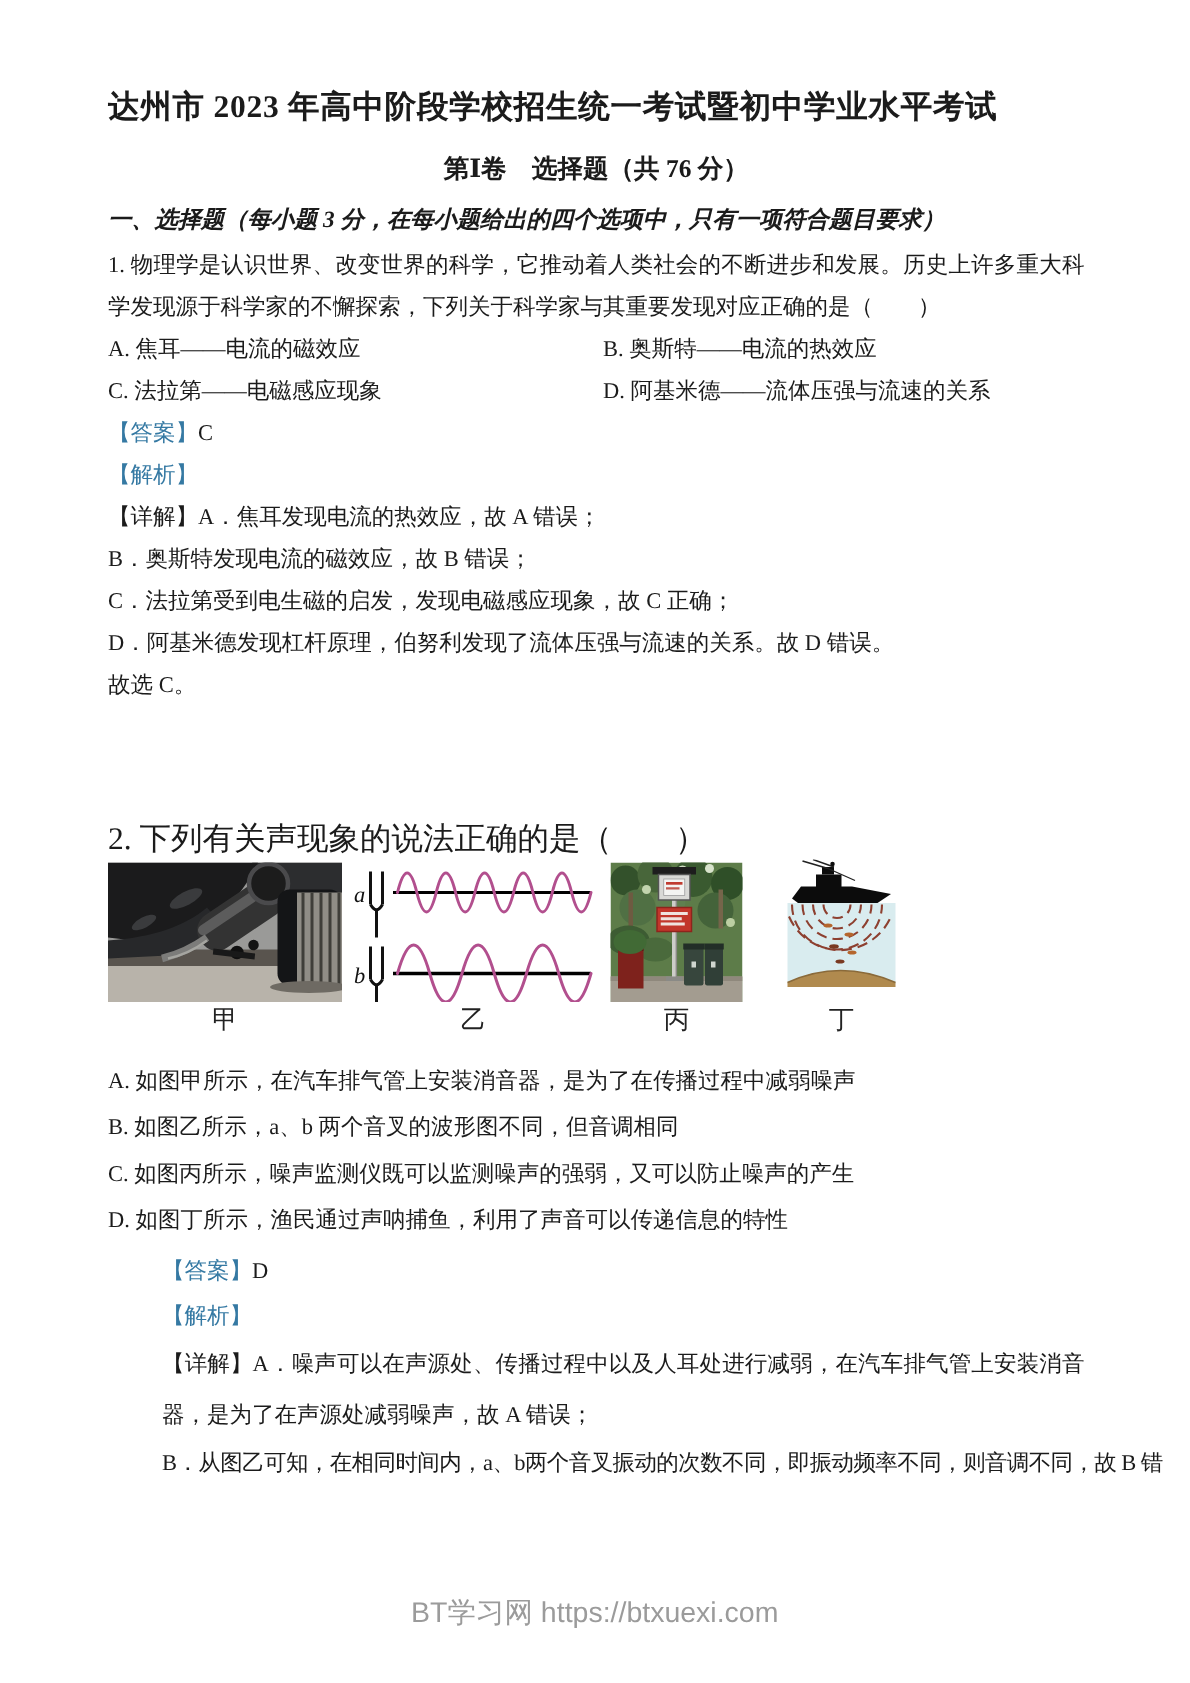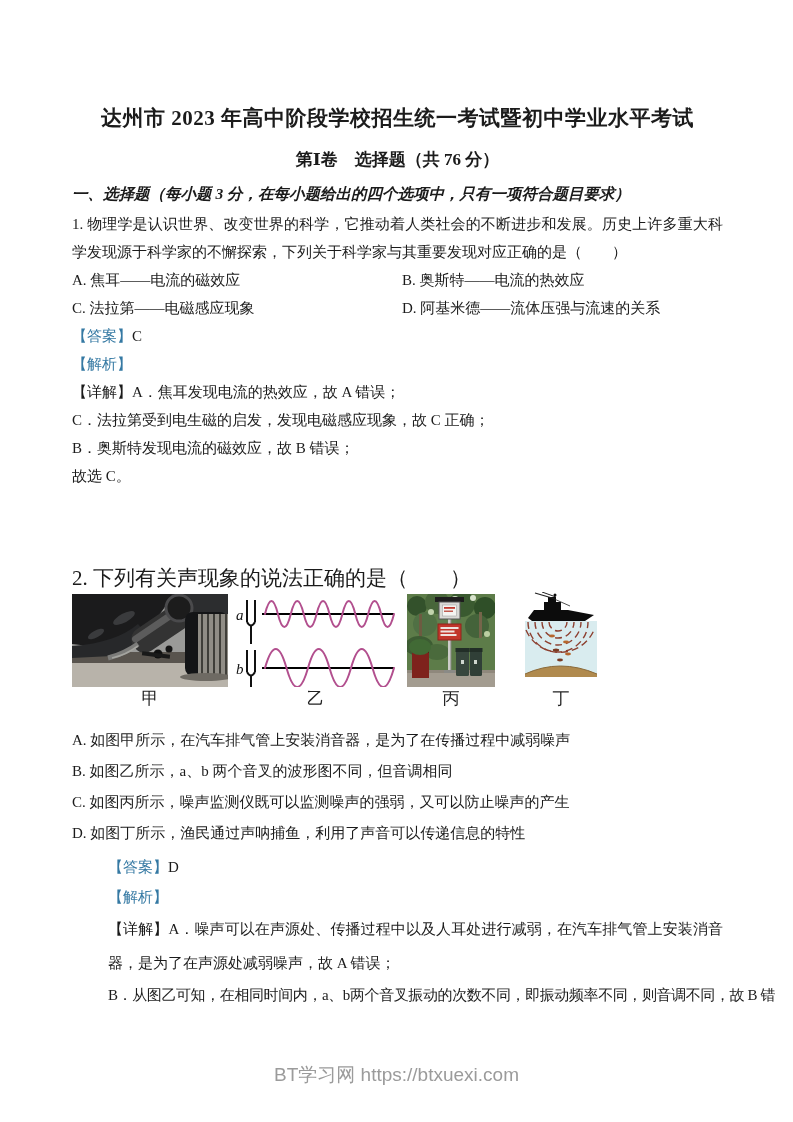--- a/index.html
+++ b/index.html
@@ -7,22 +7,22 @@
   body {
     background: #ffffff;
     font-family: "Liberation Serif", "DejaVu Serif", serif;
     color: #1b1b1b;
     position: relative;
     overflow: hidden;
   }
   .page { padding: 56px 70px 0 72px; }
 
   .title {
-    font-size: 21px; font-weight: bold; text-align: center;
-    line-height: 30px; letter-spacing: 0.5px; margin-top: 47px;
+    font-size: 21px; font-weight: bold; 
+    line-height: 30px; letter-spacing: 0.5px;
   }
   .subtitle { font-size: 21px; font-weight: bold; text-align: center; margin-top: 20px; }
   .section-head { font-size: 17px; font-weight: bold; text-align: center; margin-top: 15px; }
   .instruction { font-size: 15.5px; font-weight: bold; margin-top: 11px; line-height: 24px; font-style: italic; }
 
   .q1 p, .q1 .opt-grid { font-size: 15px; line-height: 28px; }
   .stem { margin-top: 4px; text-align: justify; }
   .opt-grid { display: grid; grid-template-columns: 330px 1fr; }
   .accent { color: #3579a3; }
 
@@ -64,22 +64,23 @@
     <p class="stem">1. 物理学是认识世界、改变世界的科学，它推动着人类社会的不断进步和发展。历史上许多重大科学发现源于科学家的不懈探索，下列关于科学家与其重要发现对应正确的是（　　）</p>
     <div class="opt-grid">
       <span>A. 焦耳——电流的磁效应</span>
       <span>B. 奥斯特——电流的热效应</span>
       <span>C. 法拉第——电磁感应现象</span>
       <span>D. 阿基米德——流体压强与流速的关系</span>
     </div>
     <p><span class="accent">【答案】</span><span>C</span></p>
     <p><span class="accent">【解析】</span></p>
     <p>【详解】A．焦耳发现电流的热效应，故 A 错误；</p>
+    <p>B．奥斯特发现电流的磁效应，故 B 错误；</p>
     <p>C．法拉第受到电生磁的启发，发现电磁感应现象，故 C 正确；</p>
-    <p>B．奥斯特发现电流的磁效应，故 B 错误；</p>
+    <p>D．阿基米德发现杠杆原理，伯努利发现了流体压强与流速的关系。故 D 错误。</p>
     <p>故选 C。</p>
   </section>
 
   <section class="q2">
     <p class="q2-stem">2. 下列有关声现象的说法正确的是（　　）</p>
 
     <div class="fig-row">
 
       <div class="fig fig-jia">
         <svg width="156" height="93" viewBox="0 0 156 93">

